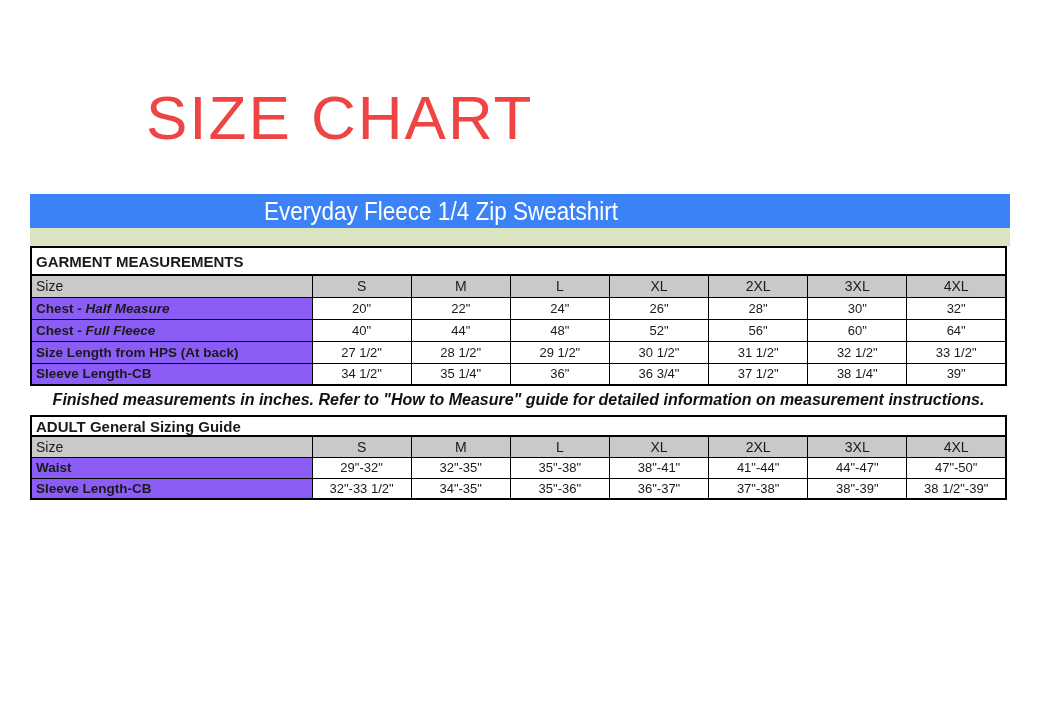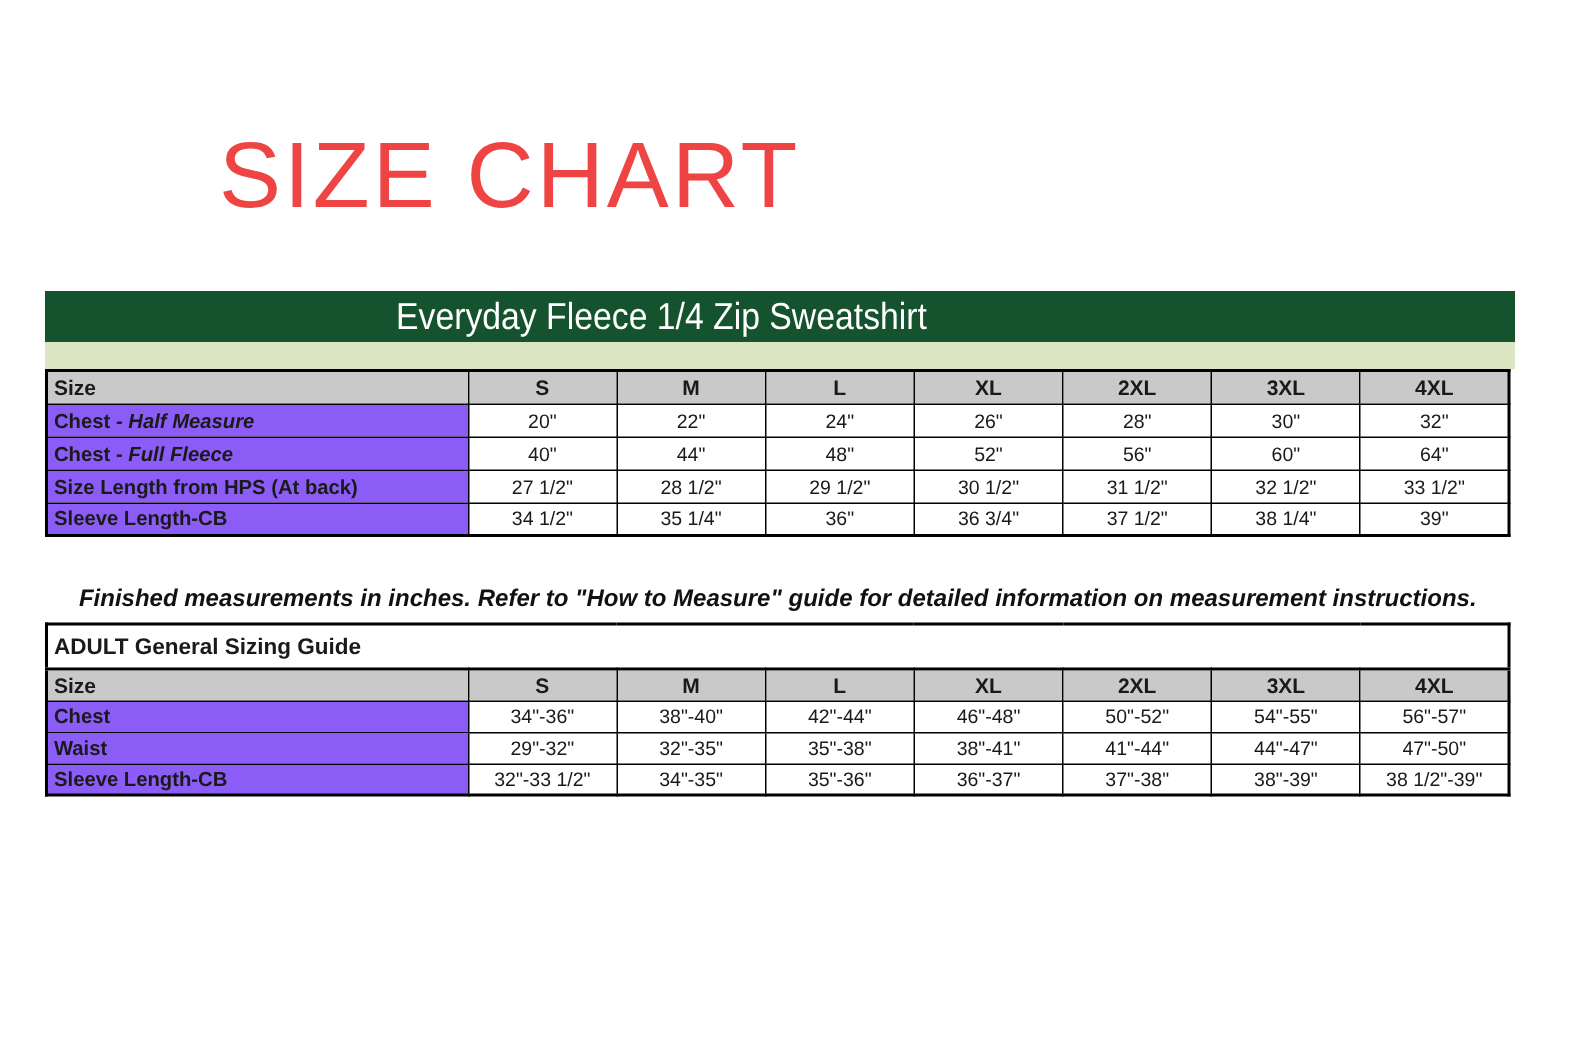--- a/index.html
+++ b/index.html
@@ -18,21 +18,21 @@
     font-size: 62px;
     font-weight: 400;
     letter-spacing: 2px;
     color: #ef4444;
     white-space: nowrap;
   }
   .banner {
     position: absolute;
     left: 30px; top: 194px;
     width: 980px; height: 34px;
-    background: #14532d;
+    background: #3b82f6;
   }
   .banner-text {
     position: absolute;
     left: 0; top: 0;
     width: 822px; height: 34px;
     line-height: 34px;
     text-align: center;
     color: #ffffff;
     font-size: 25px;
     transform: scaleX(0.9);
@@ -68,24 +68,24 @@
   .garment td { height: 22px; }
   .size-table td.title-cell {
     height: 28px;
     text-align: left;
     padding-left: 4px;
     font-size: 15px;
     font-weight: bold;
     background: #ffffff;
     border-bottom: 2px solid #000;
   }
-  .sizing td.title-cell { height: 30px; margin-top: 36px; }
+  .sizing td.title-cell { height: 20px; margin-top: 36px; }
   .size-table tr.hdr td {
     background: #c9c9c9;
-    font-weight: bold;
+    font-weight: normal;
     font-size: 14px;
   }
   .size-table td.lbl {
     background: #8b5cf6;
     font-weight: bold;
     text-align: left;
     padding-left: 4px;
     font-size: 13.5px;
   }
   .size-table .it { font-style: italic; }
@@ -111,20 +111,23 @@
   <div class="banner-text">Everyday Fleece 1/4 Zip Sweatshirt</div>
 </div>
 <div class="accent-strip"></div>
 
 <table class="size-table garment">
   <colgroup>
       <col class="col-label">
       <col span="7">
     </colgroup>
   <tbody>
+      <tr>
+        <td class="title-cell" colspan="8">GARMENT MEASUREMENTS</td>
+      </tr>
       <tr class="hdr">
         <td class="lbl">Size</td>
         <td>S</td>
         <td>M</td>
         <td>L</td>
         <td>XL</td>
         <td>2XL</td>
         <td>3XL</td>
         <td>4XL</td>
       </tr>
@@ -186,30 +189,20 @@
         <td class="lbl">Size</td>
         <td>S</td>
         <td>M</td>
         <td>L</td>
         <td>XL</td>
         <td>2XL</td>
         <td>3XL</td>
         <td>4XL</td>
       </tr>
       <tr>
-        <td class="lbl"><span>Chest</span></td>
-        <td>34"-36"</td>
-        <td>38"-40"</td>
-        <td>42"-44"</td>
-        <td>46"-48"</td>
-        <td>50"-52"</td>
-        <td>54"-55"</td>
-        <td>56"-57"</td>
-      </tr>
-      <tr>
         <td class="lbl"><span>Waist</span></td>
         <td>29"-32"</td>
         <td>32"-35"</td>
         <td>35"-38"</td>
         <td>38"-41"</td>
         <td>41"-44"</td>
         <td>44"-47"</td>
         <td>47"-50"</td>
       </tr>
       <tr>

